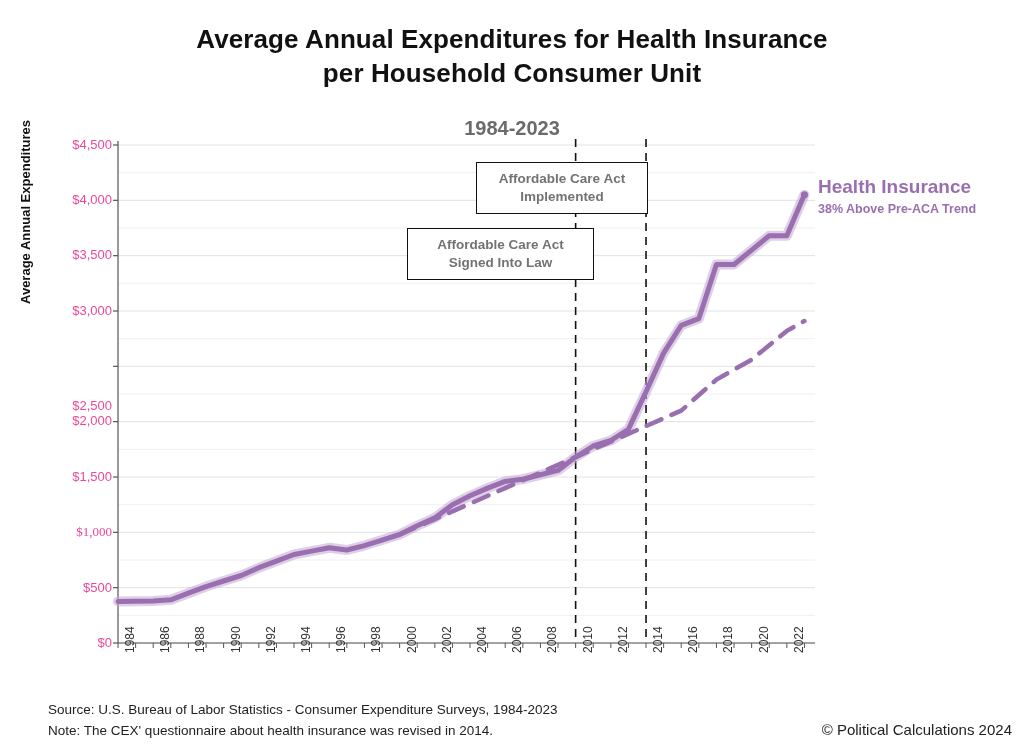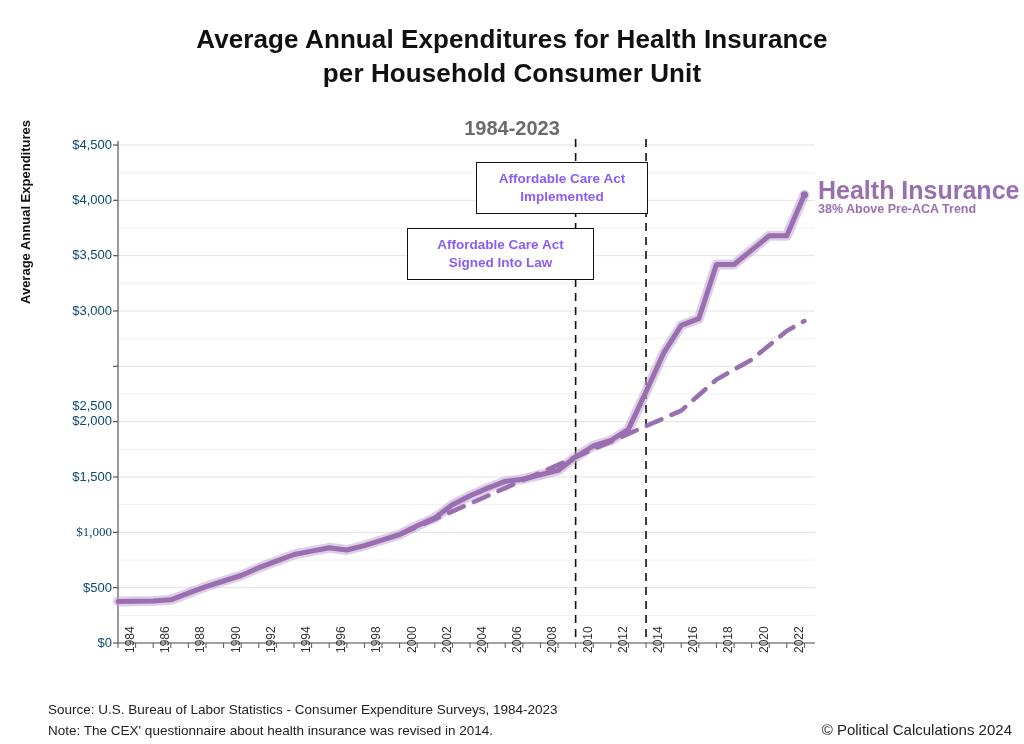--- a/index.html
+++ b/index.html
@@ -53,21 +53,21 @@
     font-weight: bold;
     color: #111111;
     transform: rotate(-90deg);
     transform-origin: left top;
     white-space: nowrap;
   }
   .ytick {
     position: absolute;
     right: 0;
     font-size: 13px;
-    color: #0c4a6e;
+    color: #ec4899;
     text-align: right;
     white-space: nowrap;
   }
   .ytick-wrap {
     position: absolute;
     left: 0;
     top: 0;
     width: 112px;
     height: 744px;
   }
@@ -78,37 +78,37 @@
     transform: rotate(-90deg);
     transform-origin: left top;
     white-space: nowrap;
   }
   .annot {
     position: absolute;
     background: #ffffff;
     border: 1.6px solid #111111;
     font-size: 13.5px;
     font-weight: bold;
-    color: #8b5cf6;
+    color: #737373;
     text-align: center;
     line-height: 18px;
     padding: 7px 8px;
     box-sizing: border-box;
   }
   #annot-implemented { left: 476px; top: 158px; width: 172px; }
   #annot-signed { left: 407px; top: 224px; width: 187px; }
   .series-label {
     position: absolute;
     color: #9a6fb0;
     white-space: nowrap;
   }
   #label-hi {
     left: 818px;
     top: 172px;
-    font-size: 25px;
+    font-size: 19px;
     font-weight: bold;
   }
   #label-hi-sub {
     left: 818px;
     top: 198px;
     font-size: 12.5px;
     font-weight: bold;
   }
   #label-trend {
     left: 826px;

